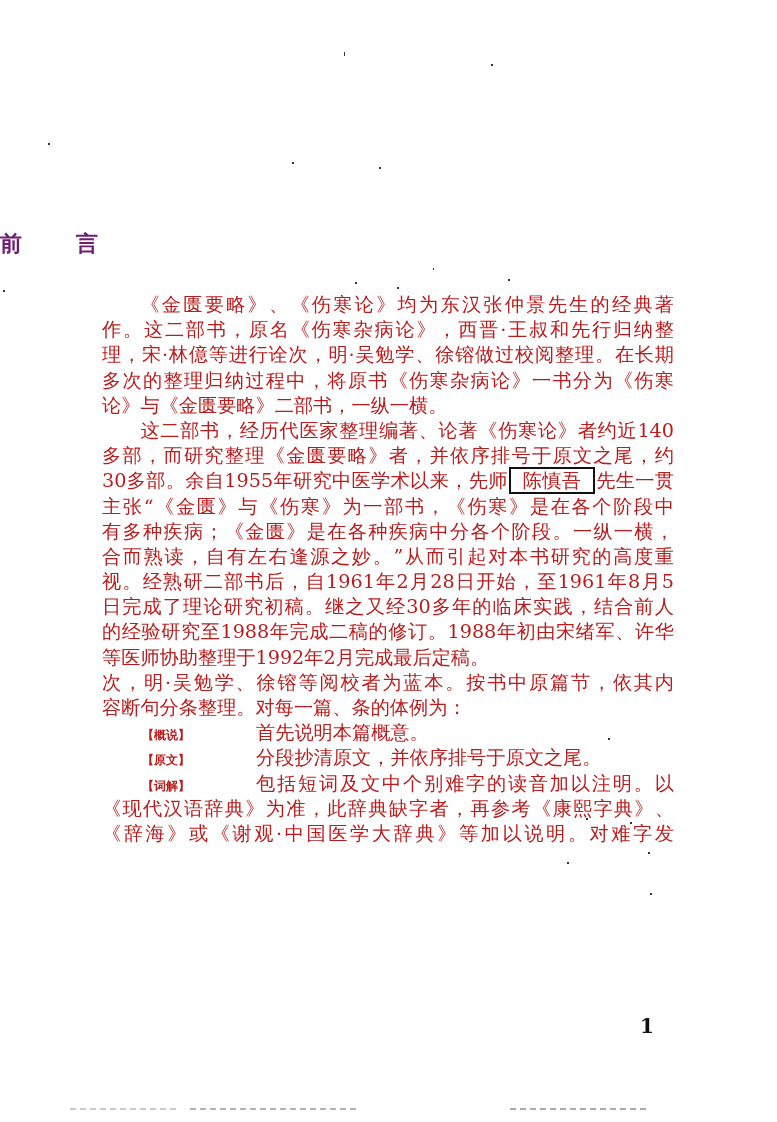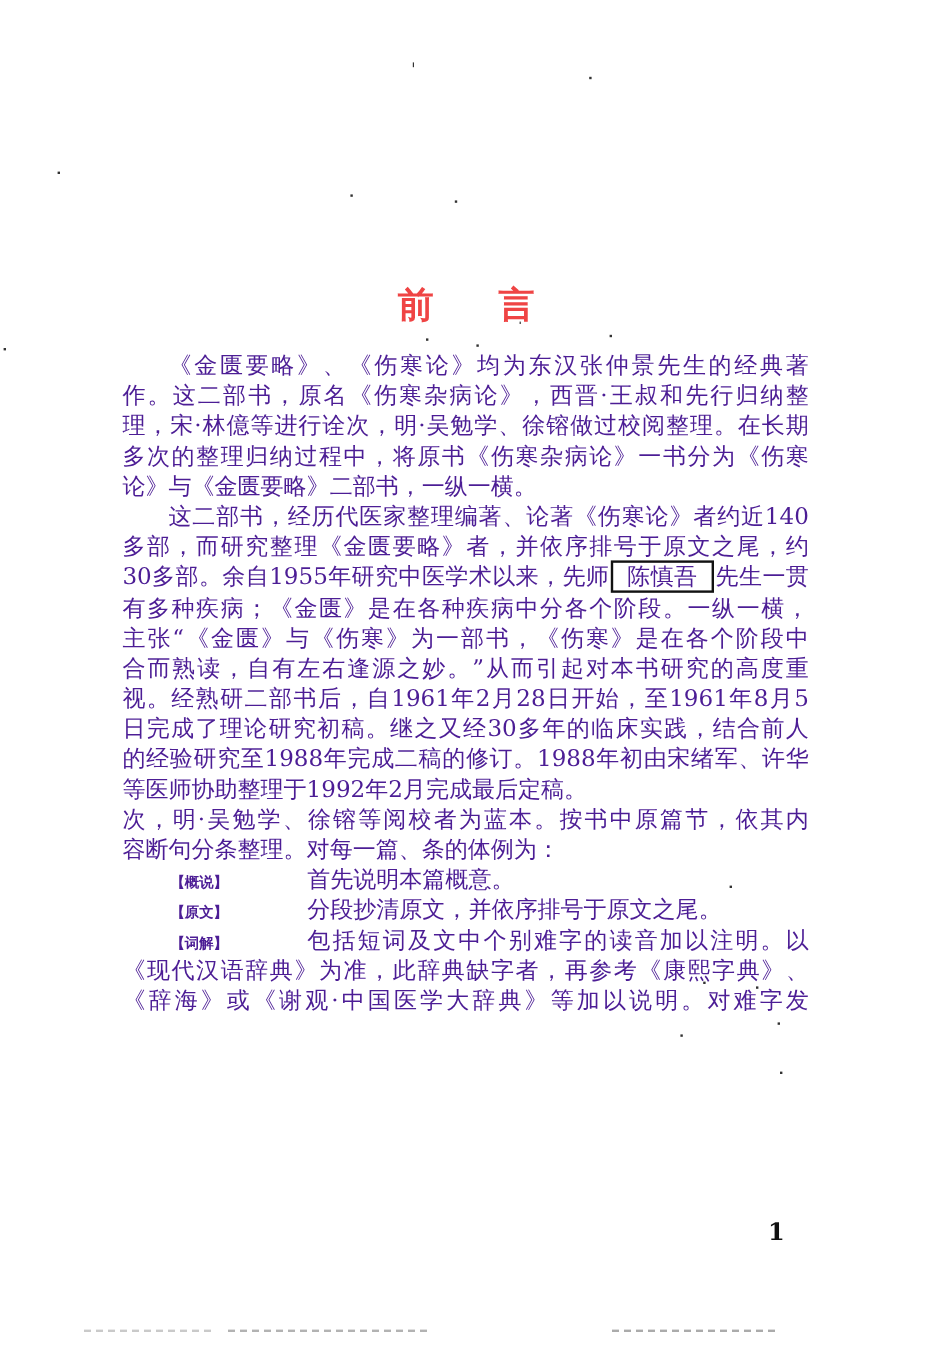--- a/index.html
+++ b/index.html
@@ -19,38 +19,37 @@
       position: absolute;
       left: 0; top: 0;
       width: 777px;
       height: 1122px;
     }
     .title {
       position: absolute;
       top: 214px;
       left: 0;
       width: 777px;
-      text-align: center;
       font-family: "DejaVu Sans", "Liberation Sans", sans-serif;
-      font-size: 30px;
+      font-size: 22px;
       font-weight: bold;
       letter-spacing: 0;
-      color: #ef4444;
+      color: #701a75;
     }
     .title .ch { display: inline-block; }
     .title .gap { display: inline-block; width: 54px; }
     .body-text {
       position: absolute;
       left: 102px;
       top: 292px;
       width: 572px;
       font-size: 19.2px;
       line-height: 25.2px;
       text-align: justify;
-      color: #4c1d95;
+      color: #b91c1c;
     }
     .line {
       display: block;
       white-space: nowrap;
       height: 25.2px;
       text-align-last: justify;
       text-align: justify;
     }
     .line.last { text-align-last: left; }
     .line.indent { padding-left: 2em; }
@@ -134,22 +133,22 @@
       <span class="line">作。这二部书，原名《伤寒杂病论》，西晋·王叔和先行归纳整</span>
       <span class="line">理，宋·林億等进行诠次，明·吴勉学、徐镕做过校阅整理。在长期</span>
       <span class="line">多次的整理归纳过程中，将原书《伤寒杂病论》一书分为《伤寒</span>
       <span class="line last">论》与《金匮要略》二部书，一纵一横。</span>
     </div>
 
     <div class="para-block">
       <span class="line indent">这二部书，经历代医家整理编著、论著《伤寒论》者约近140</span>
       <span class="line">多部，而研究整理《金匮要略》者，并依序排号于原文之尾，约</span>
       <span class="line"><span>30多部。余自1955年研究中医学术以来，先师</span><span class="boxed">陈慎吾</span><span>先生一贯</span></span>
+      <span class="line">主张“《金匮》与《伤寒》为一部书，《伤寒》是在各个阶段中</span>
       <span class="line">有多种疾病；《金匮》是在各种疾病中分各个阶段。一纵一横，</span>
-      <span class="line">主张“《金匮》与《伤寒》为一部书，《伤寒》是在各个阶段中</span>
       <span class="line">合而熟读，自有左右逢源之妙。”从而引起对本书研究的高度重</span>
       <span class="line">视。经熟研二部书后，自1961年2月28日开始，至1961年8月5</span>
       <span class="line">日完成了理论研究初稿。继之又经30多年的临床实践，结合前人</span>
       <span class="line">的经验研究至1988年完成二稿的修订。1988年初由宋绪军、许华</span>
       <span class="line last">等医师协助整理于1992年2月完成最后定稿。</span>
     </div>
 
     <div class="para-block">
       <span class="line">次，明·吴勉学、徐镕等阅校者为蓝本。按书中原篇节，依其内</span>
       <span class="line last">容断句分条整理。对每一篇、条的体例为：</span>

